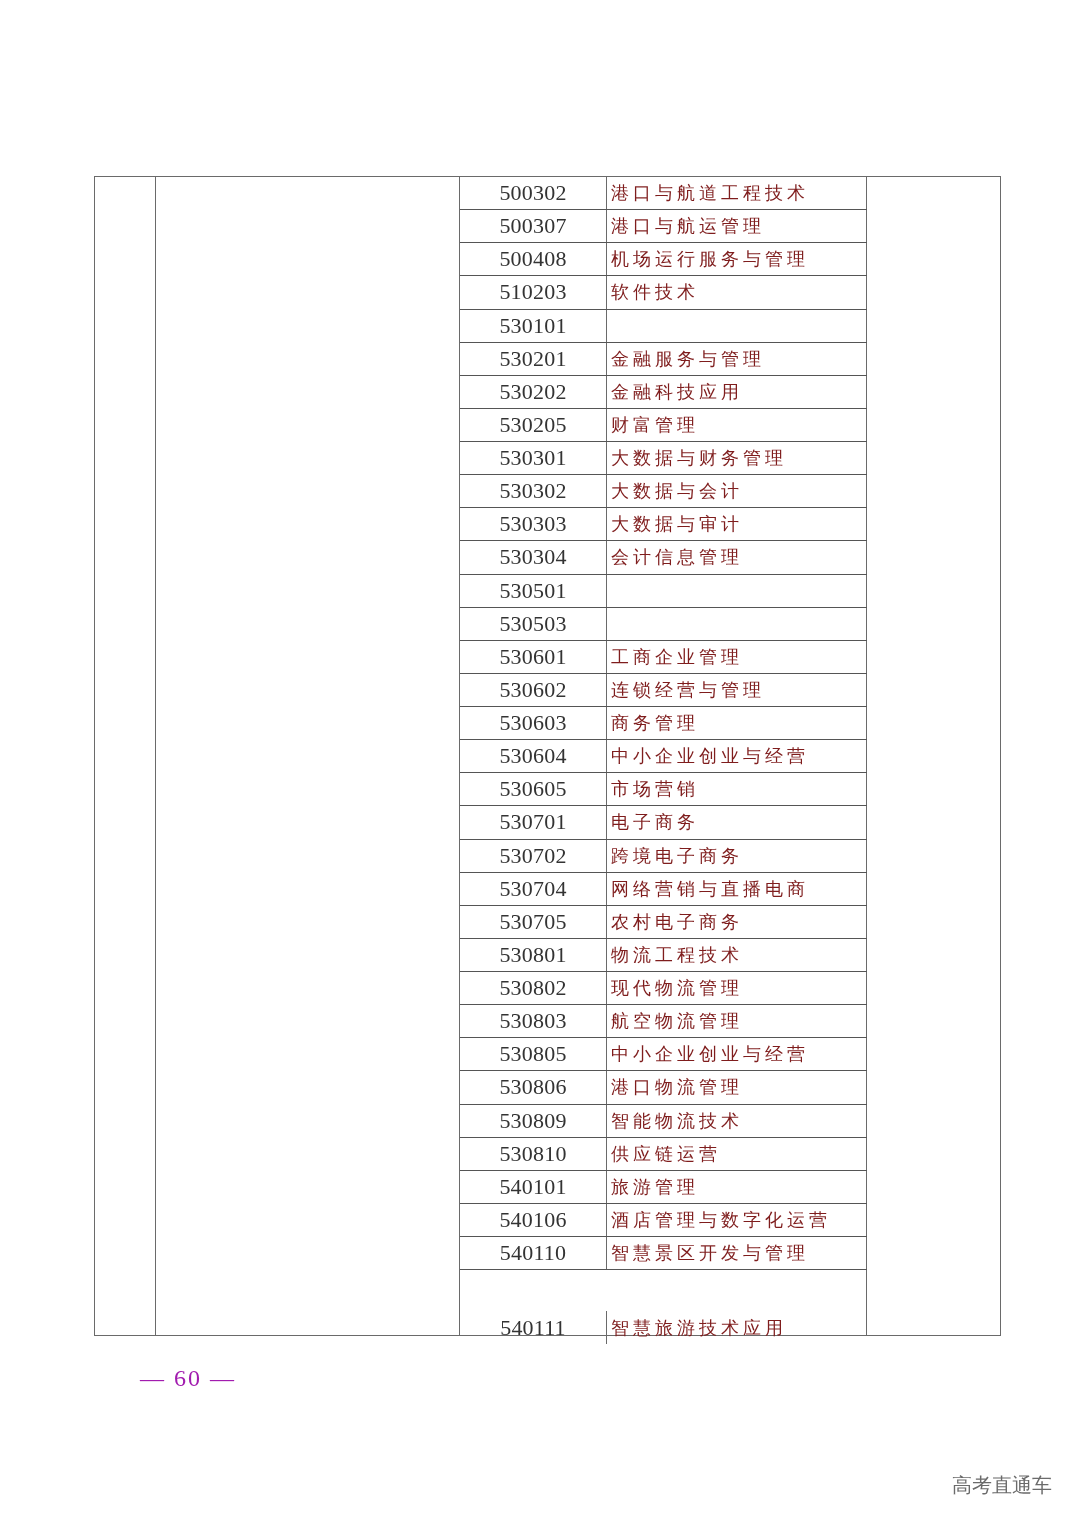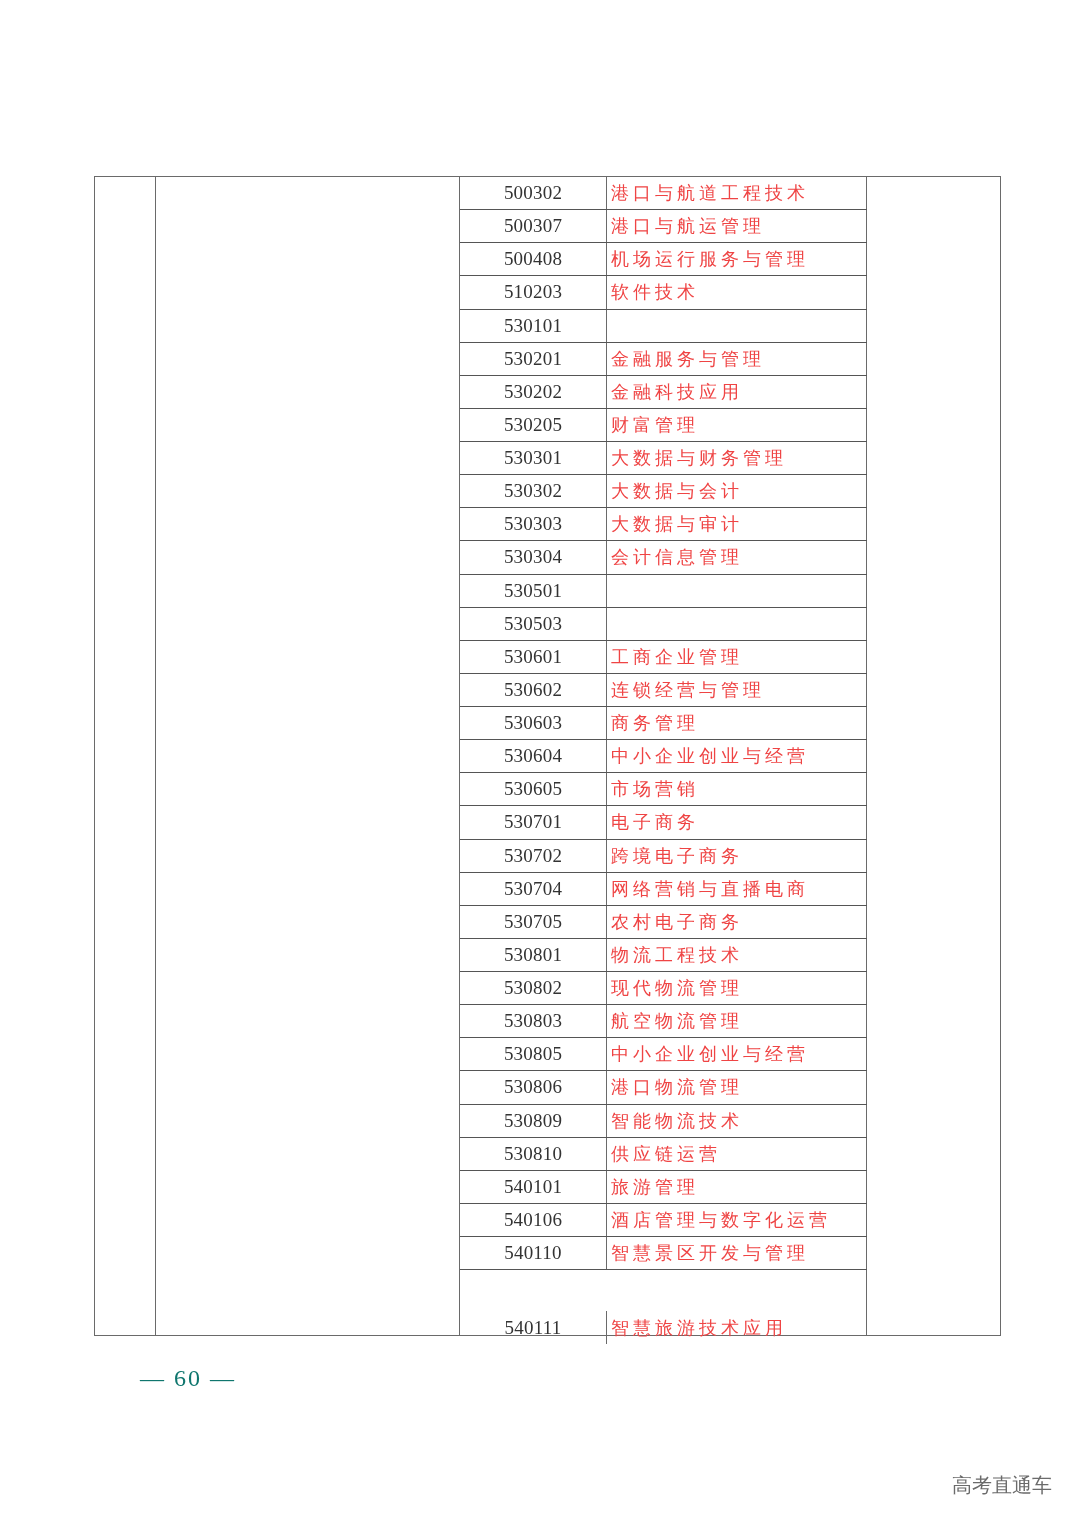--- a/index.html
+++ b/index.html
@@ -15,31 +15,31 @@
   .vline { position: absolute; top: 0; bottom: 0; width: 0; border-left: 1.5px solid #6a6a6a; }
   .rows { position: absolute; left: 365px; top: 0; width: 407px; }
   .row {
     display: flex; height: 33.14px; box-sizing: border-box;
     border-bottom: 1px solid #555;
   }
   .row:last-child { border-bottom: none; margin-top: 41px; }
   .code {
     width: 147px; box-sizing: border-box; border-right: 1.5px solid #6a6a6a;
     display: flex; align-items: center; justify-content: center;
-    font-family: "Liberation Serif", "DejaVu Serif", serif; font-size: 19px; color: #333;
+    font-family: "Liberation Serif", "DejaVu Serif", serif; font-size: 22px; color: #333;
     letter-spacing: 0.2px; padding-left: 0;
   }
   .name {
     flex: 1; display: flex; align-items: center; padding-left: 4px;
-    font-family: "DejaVu Sans", sans-serif; font-size: 18px; color: #ef4444;
+    font-family: "DejaVu Sans", sans-serif; font-size: 18px; color: #7f1d1d;
     letter-spacing: 4px; white-space: nowrap;
   }
   .page-number {
     position: absolute; left: 140px; top: 1365px;
-    font-family: "Liberation Serif", serif; font-size: 24px; color: #0f766e;
+    font-family: "Liberation Serif", serif; font-size: 24px; color: #a21caf;
     letter-spacing: 2px;
   }
   .watermark {
     position: absolute; right: 28px; top: 1472px;
     font-family: "DejaVu Sans", sans-serif; font-size: 20px; color: #6b6b6b; margin-left: 48px;
   }
 </style>
 </head>
 <body>
 

